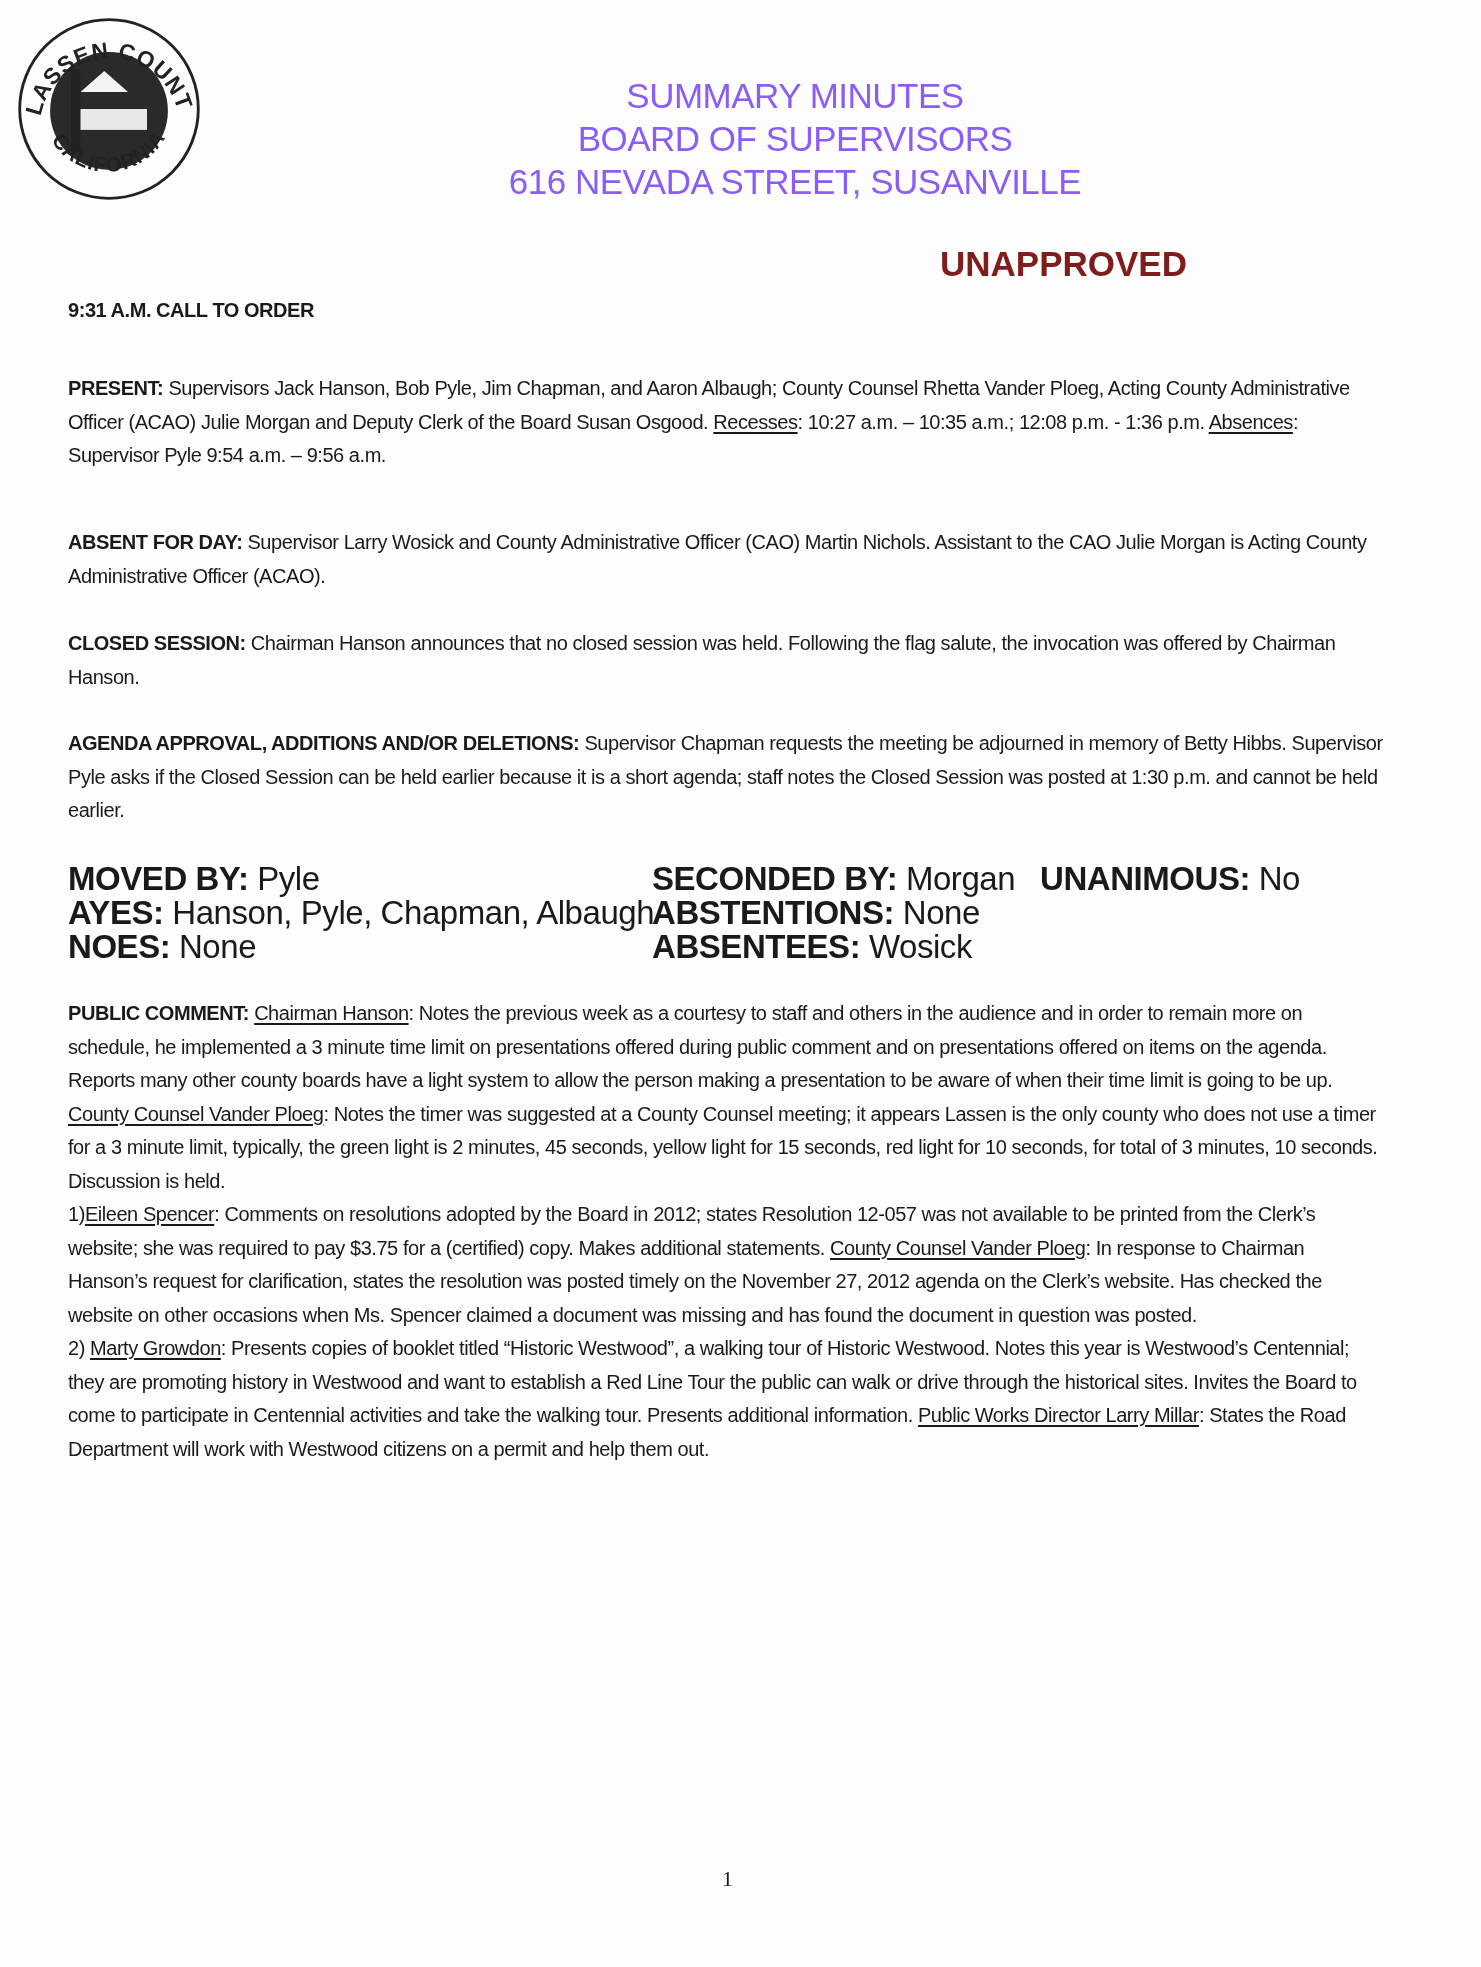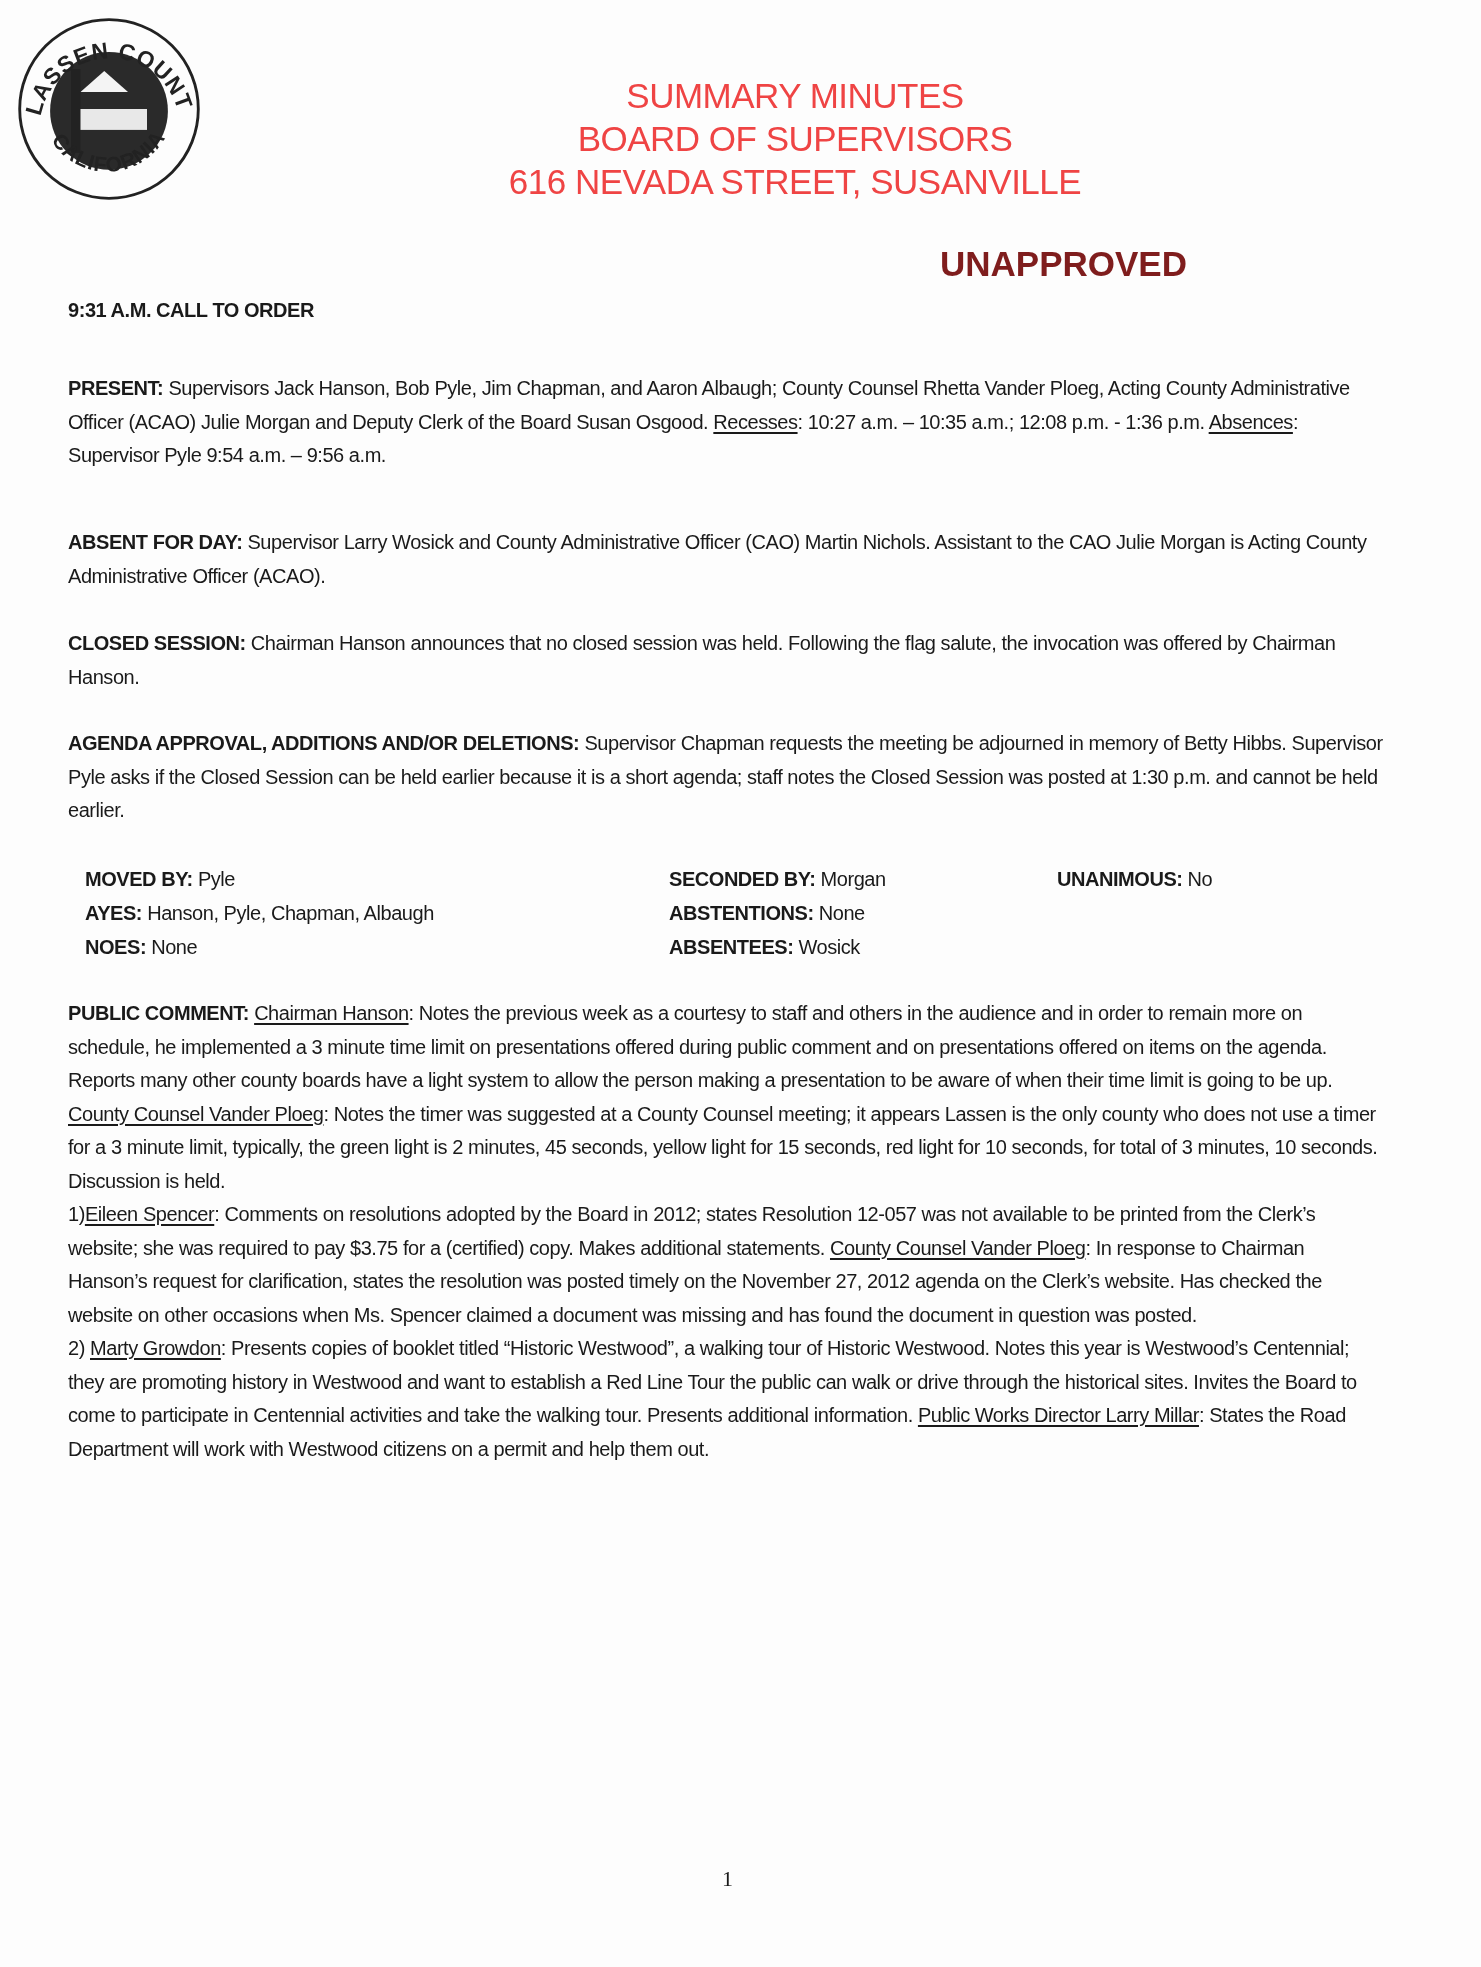--- a/index.html
+++ b/index.html
@@ -2,27 +2,27 @@
 <html><head>
 <meta charset="utf-8">
 <style>
   html, body { margin: 0; padding: 0; }
   body {
     width: 1481px; height: 1967px; background: #fdfdfd; position: relative; overflow: hidden;
     font-family: "Liberation Sans", "DejaVu Sans", sans-serif; color: #1a1a1a;
   }
   .seal { position: absolute; left: 14px; top: 14px; width: 190px; height: 190px; }
   .header { position: absolute; left: 420px; width: 750px; top: 74px; text-align: center; }
-  .header .line { font-size: 35px; line-height: 43px; letter-spacing: -0.5px; color: #ef4444; }
+  .header .line { font-size: 35px; line-height: 43px; letter-spacing: -0.5px; color: #8b5cf6; }
   .unapproved { position: absolute; left: 940px; top: 244px; font-size: 35px; font-weight: bold; letter-spacing: 0px; color: #7f1d1d; }
   .body { position: absolute; left: 68px; width: 1320px; top: 0; }
   .para { position: absolute; left: 0; width: 1320px; font-size: 20px; line-height: 33.5px; letter-spacing: -0.45px; }
   .label { font-weight: bold; }
   .u { text-decoration: underline; text-underline-offset: 3px; }
-  .vote { position: absolute; left: 0; font-size: 20px; line-height: 34px; letter-spacing: -0.45px; margin-left: 17px; }
+  .vote { position: absolute; left: 0; font-size: 33px; line-height: 34px; letter-spacing: -0.45px; }
   .vote .row { height: 34px; position: relative; white-space: nowrap; }
   .vote .c1 { position: absolute; left: 0; }
   .vote .c2 { position: absolute; left: 584px; }
   .vote .c3 { position: absolute; left: 972px; }
   .pagenum { position: absolute; left: 722px; top: 1866px; font-size: 22px; font-family: "Liberation Serif", serif; }
 </style>
 </head>
 <body>
 
 <svg class="seal" viewBox="0 0 200 200">

